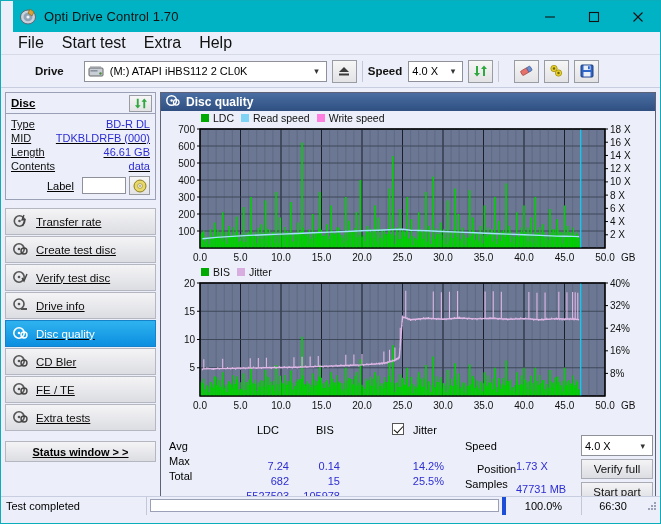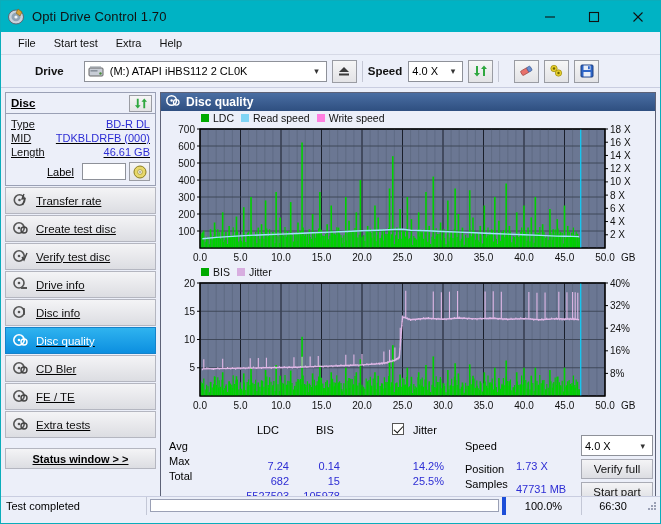--- a/index.html
+++ b/index.html
@@ -16,20 +16,21 @@
     width: 661px; height: 524px;
     background: #eceff9;
     border: 1px solid #0aadbb;
   }
   
   .titlebar {
     height: 31px;
     background: #00b3c4;
     display: flex; align-items: center;
     padding-left: 7px;
+    margin-left: 12px;
   }
   .title-icon {
     width: 17px; height: 17px; margin-right: 7px;
     position: relative;
   }
   .title-text {
     font-size: 13px; color: #111; font-weight: 400;
     letter-spacing: 0.1px;
   }
   .win-buttons { margin-left: auto; display: flex; height: 31px; }
@@ -41,21 +42,21 @@
   .win-btn svg { display: block; }
   
   .menubar {
     height: 23px;
     background: #eceff9;
     display: flex; align-items: center;
     padding-left: 8px;
     border-bottom: 1px solid #d6d9e6;
   }
   .menu-item {
-    padding: 3px 9px; font-size: 11px; color: #111;
+    padding: 3px 9px; font-size: 16px; color: #111;
   }
   
   .drivebar {
     height: 33px;
     display: flex; align-items: center;
     padding: 0 5px;
     background: #eceff9;
     border-bottom: 1px solid #c9cde0;
   }
   .lbl-bold { font-weight: bold; font-size: 11.5px; color: #111; }
@@ -100,21 +101,21 @@
   .disc-head b { font-size: 11.5px; }
   .disc-rows { padding: 3px 5px 4px 5px; }
   .drow { display:flex; justify-content:space-between; line-height:14px; font-size:11px; }
   .drow .k { color:#111; }
   .drow .v { color:#2d2dd4; }
   .label-row { display:flex; align-items:center; margin-top:3px; gap:3px;margin-left:36px; }
   .label-input {
     flex:1; height:17px; background:#fff; border:1px solid #8e9199;
   }
   .lbl-txt { width:32px; font-size:11px; }
-  .navlist { margin-top: 1px; }
+  .navlist { margin-top: 8px; }
   .navbtn {
     height: 27px; margin-bottom: 1px;
     background: linear-gradient(#f4f4f6,#dcdde2);
     border: 1px solid #b4b6c0;
     display: flex; align-items: center;
     padding-left: 7px; gap: 8px;
     font-size: 11.5px; color: #111;
   }
   .navbtn.active {
     background: linear-gradient(#2fb3ef,#0c8fe0);
@@ -306,20 +307,24 @@
             <span class="v">BD-R DL</span>
           </div>
           <div class="drow">
             <span class="k">MID</span>
             <span class="v">TDKBLDRFB (000)</span>
           </div>
           <div class="drow">
             <span class="k">Length</span>
             <span class="v">46.61 GB</span>
           </div>
+          <div class="drow">
+            <span class="k">Contents</span>
+            <span class="v">data</span>
+          </div>
           <div class="label-row">
             <span class="lbl-txt">Label</span>
             <span class="label-input" title=""></span>
             <span class="tbtn" style="width:21px;height:19px;margin:0;">
               <svg width="14" height="14" viewBox="0 0 14 14">
                 <circle cx="7" cy="7" r="6" fill="#e8d86a" stroke="#8c7e20"></circle>
                 <circle cx="7" cy="7" r="2.4" fill="#f7f3d8" stroke="#8c7e20" stroke-width="0.6"></circle>
                 <circle cx="7" cy="7" r="0.9" fill="#9a9a9a"></circle>
               </svg>
             </span>
@@ -360,30 +365,20 @@
         </div>
         <div class="navbtn">
           <span>
             <svg width="15" height="14" viewBox="0 0 15 14">
                 <circle cx="6" cy="6" r="5" fill="none" stroke="#555" stroke-width="1.6"></circle>
                 <circle cx="6" cy="6" r="1.3" fill="#555"></circle>
                 <rect x="8" y="10" width="6" height="2" fill="#555"></rect>
               </svg>
           </span>
           <span>Drive info</span>
-        </div>
-        <div class="navbtn">
-          <span>
-            <svg width="15" height="14" viewBox="0 0 15 14">
-                <circle cx="6" cy="7" r="5.2" fill="none" stroke="#555" stroke-width="1.6"></circle>
-                <circle cx="6" cy="7" r="1.3" fill="#555"></circle>
-                <path d="M11 3 L11 10" stroke="#444" stroke-width="1.4"></path>
-              </svg>
-          </span>
-          <span>Disc info</span>
         </div>
         <div class="navbtn active">
           <span>
             <svg width="15" height="14" viewBox="0 0 15 14">
                 <circle cx="6" cy="7" r="5.2" fill="none" stroke="#fff" stroke-width="1.6"></circle>
                 <circle cx="6" cy="7" r="1.3" fill="#fff"></circle>
                 <circle cx="11" cy="9" r="3" fill="none" stroke="#fff" stroke-width="1.4"></circle>
               </svg>
           </span>
           <span>Disc quality</span>
@@ -1702,21 +1697,21 @@
           <span class="cell num" style="left:86px; top:34px; width:42px; text-align:right;">682</span>
           <span class="cell num" style="left:143px; top:34px; width:36px; text-align:right;">15</span>
           <span class="cell num" style="left:235px; top:34px; width:48px; text-align:right;">25.5%</span>
 
           <span class="cell" style="left:8px;  top:49px;">Total</span>
           <span class="cell num" style="left:62px; top:49px; width:66px; text-align:right;">5527503</span>
           <span class="cell num" style="left:130px; top:49px; width:49px; text-align:right;">105978</span>
 
           <span class="cell" style="left:304px; top:19px;">Speed</span>
           <span class="cell num" style="left:355px; top:19px;">1.73 X</span>
-          <span class="cell" style="left:304px; top:42px;">Position</span>
+          <span class="cell" style="left:316px; top:42px;">Position</span>
           <span class="cell num" style="left:355px; top:42px;">47731 MB</span>
           <span class="cell" style="left:304px; top:57px;">Samples</span>
           <span class="cell num" style="left:355px; top:57px;">763072</span>
 
           <span class="combo" style="position:absolute; left:420px; top:14px; width:72px;">
             <span>4.0 X</span>
             <span class="caret">▾</span>
           </span>
           <span class="sbtn" style="left:420px; top:38px; width:72px; height:20px;">Verify full</span>
           <span class="sbtn" style="left:420px; top:61px; width:72px; height:20px;">Start part</span>

